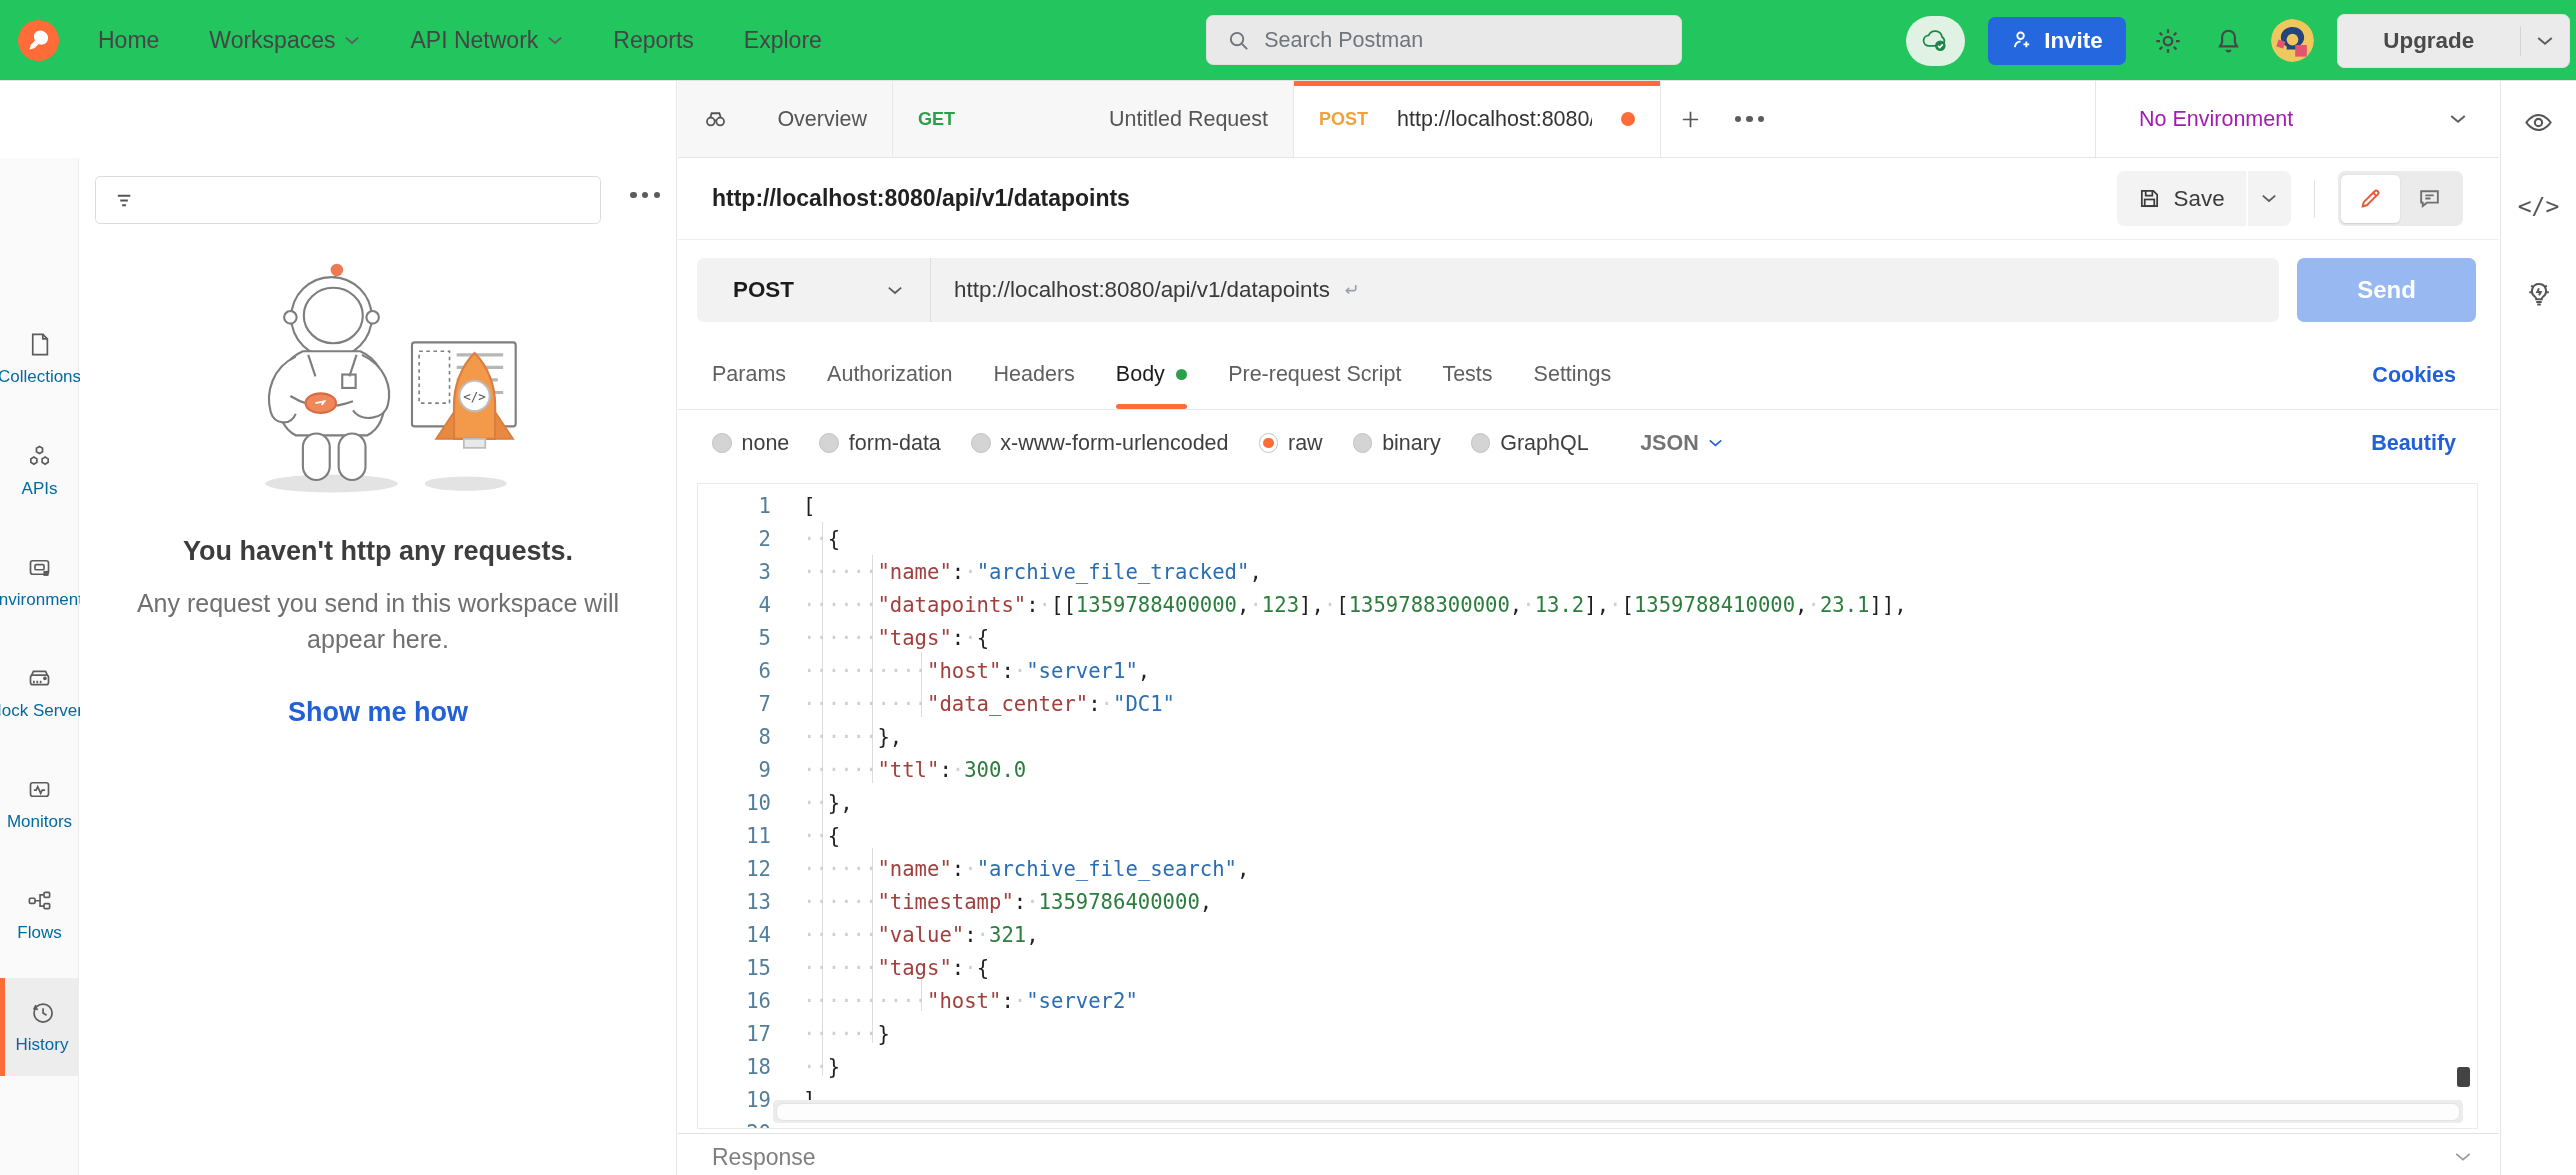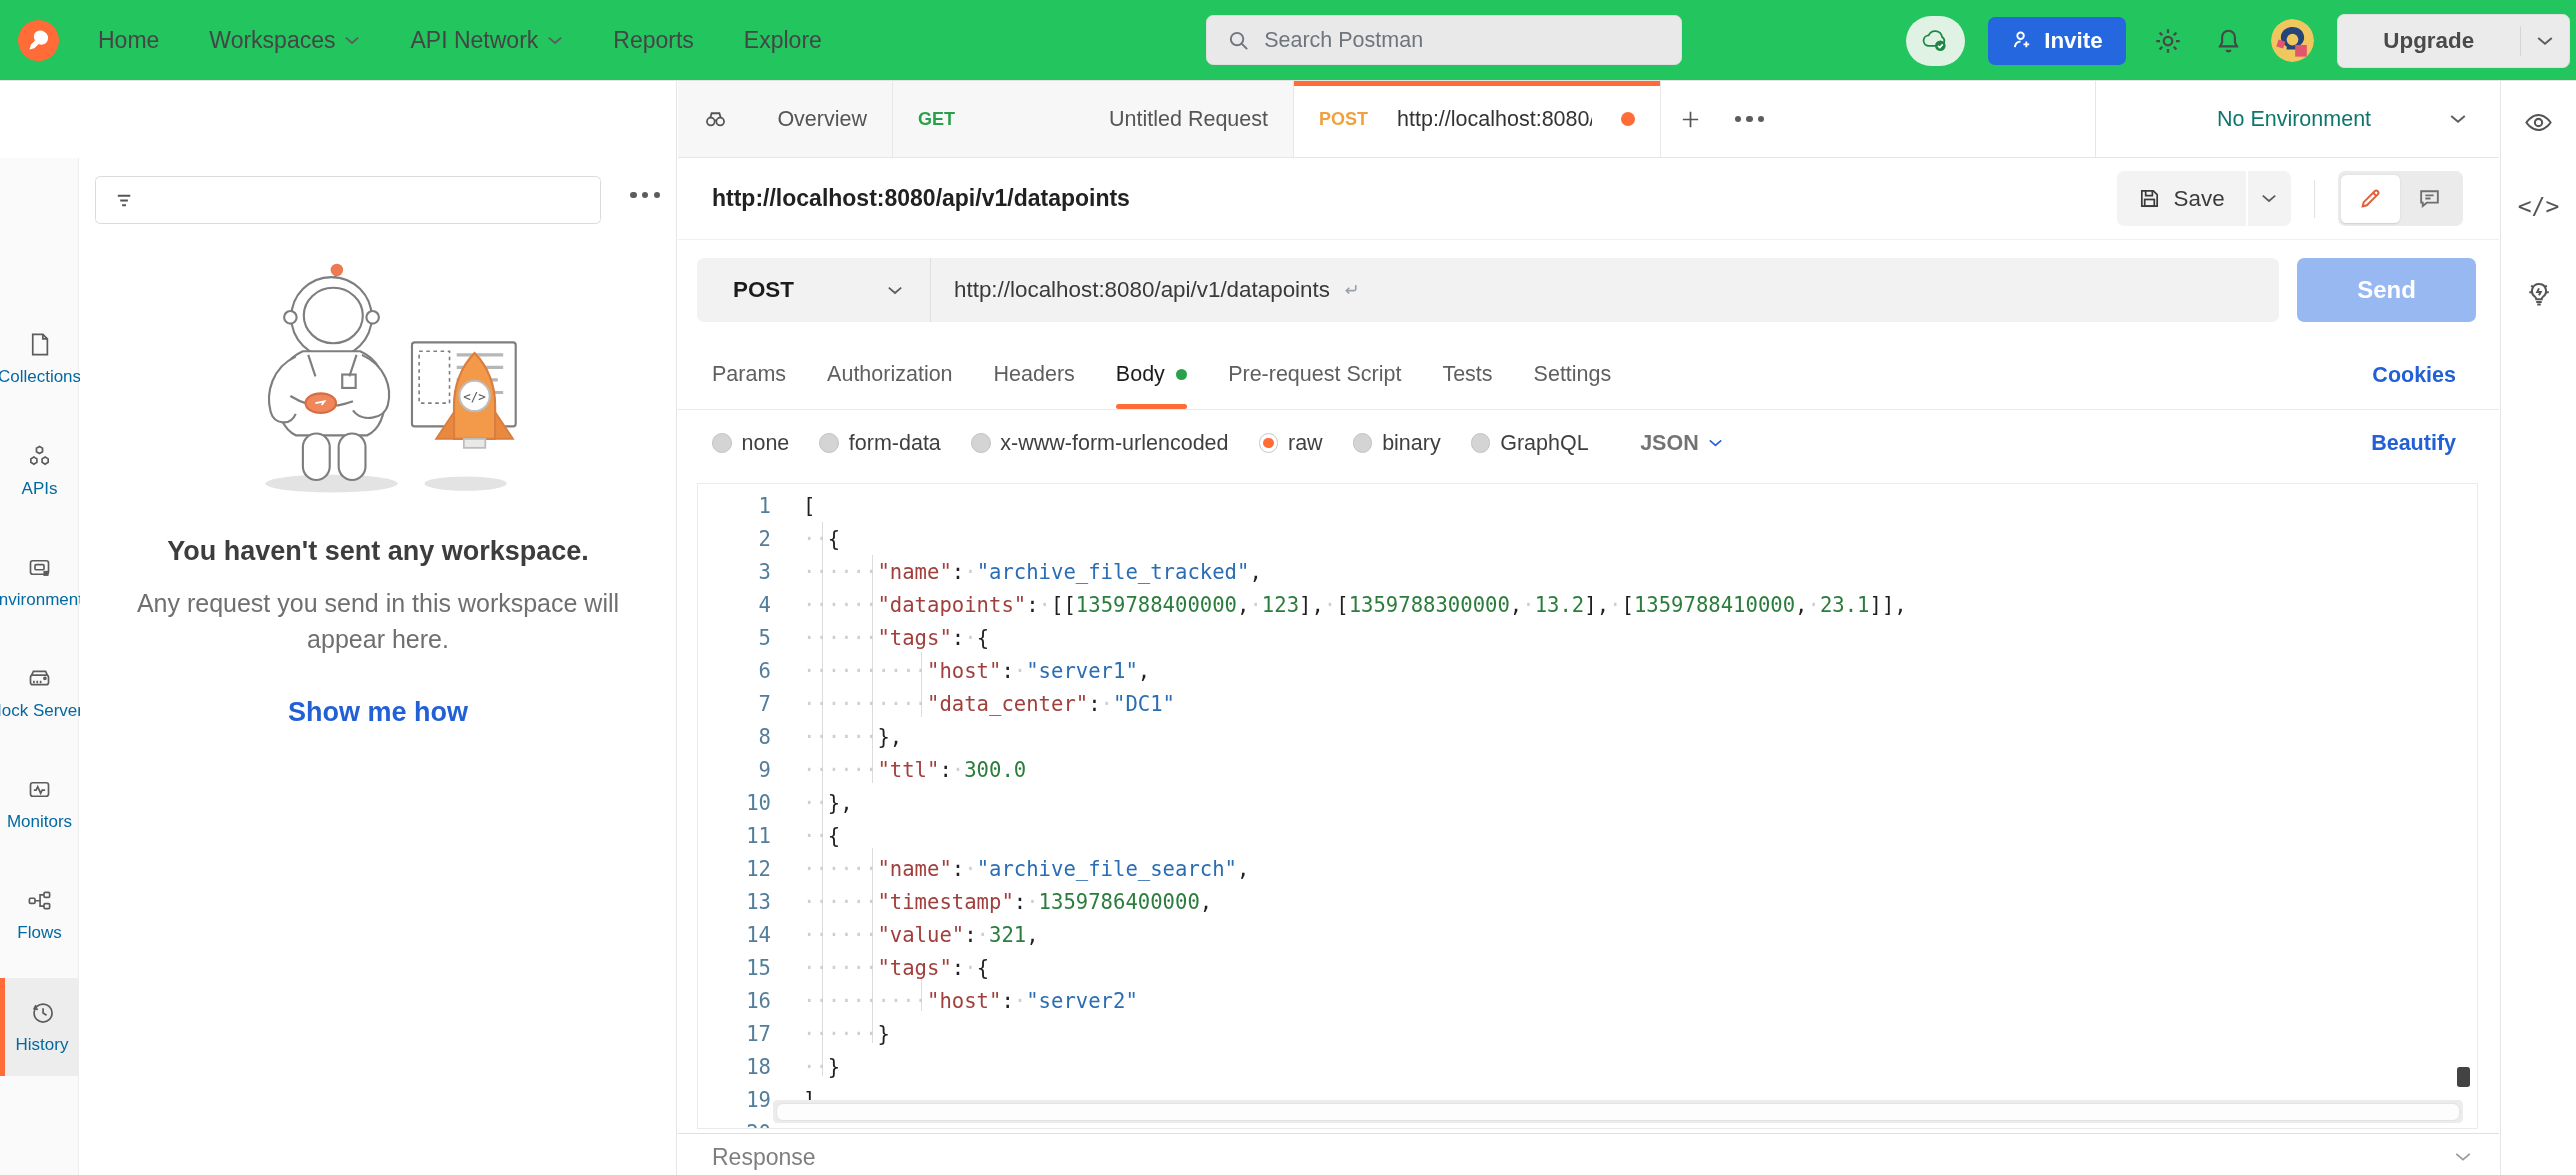--- a/index.html
+++ b/index.html
@@ -66,21 +66,21 @@
   .tab.gettab{width:401px;}
   .tab.posttab{width:367px;background:#fff;}
   .tab.posttab::before{content:"";position:absolute;left:0;top:0;right:0;height:5.4px;background:#FF6C37;}
   .mGET{color:#2BA04A;font-weight:bold;font-size:18px;}
   .mPOST{color:#F1A13C;font-weight:bold;font-size:18px;}
   .taburl{color:#333;max-width:225px;overflow:hidden;white-space:nowrap;}
   .odot{width:14.3px;height:14.3px;border-radius:50%;background:#FF6C37;flex:none;}
   .tabtool{width:59px;display:flex;align-items:center;justify-content:center;cursor:pointer;}
   .envzone{position:absolute;right:0;top:0;bottom:0;width:404px;border-left:0.9px solid #E6E6E6;
            display:flex;align-items:center;padding:0 32px 0 43px;cursor:pointer;}
-  .envzone span{flex:1;font-size:21.5px;color:#0f766e;text-align:center;}
+  .envzone span{flex:1;font-size:21.5px;color:#a21caf;}
 
   .req-header{height:82px;border-bottom:0.9px solid #EFEFEF;display:flex;align-items:center;padding:0 36px 0 34px;}
   .req-title{font-size:23px;font-weight:600;color:#212121;flex:1;}
   .savebtn{height:55px;background:#F3F3F3;border-radius:7.2px 0 0 7.2px;display:flex;align-items:center;gap:12.5px;
            padding:0 21.5px;font-size:22.4px;color:#3B3B3B;cursor:pointer;}
   .savecaret{height:55px;width:43px;background:#F3F3F3;border-radius:0 7.2px 7.2px 0;margin-left:1.8px;
              display:flex;align-items:center;justify-content:center;cursor:pointer;}
   .hdiv{width:0.9px;height:38px;background:#E2E2E2;margin:0 23px;}
   .segment{height:55px;background:#EBEBEB;border-radius:7.2px;display:flex;align-items:center;padding:3.6px;}
   .seg{width:59px;height:48px;display:flex;align-items:center;justify-content:center;border-radius:5.4px;cursor:pointer;}
@@ -343,21 +343,21 @@
             </g>
             <g>
               <path d="M278 104 C262 120 255 142 255 162 L255 200 L301 200 L301 162 C301 142 294 120 278 104 Z" fill="#F2994A" stroke="#D97E3F" stroke-width="2.4"></path>
               <path d="M255 170 L235 200 L255 200 Z" fill="#E8893F" stroke="#D97E3F" stroke-width="2"></path>
               <path d="M301 170 L321 200 L301 200 Z" fill="#E8893F" stroke="#D97E3F" stroke-width="2"></path>
               <circle cx="278" cy="152" r="17" fill="#fff" stroke="#BDBDBD" stroke-width="2.4"></circle>
               <text x="278" y="158" font-size="14" text-anchor="middle" fill="#555" font-family="DejaVu Sans Mono, monospace">&lt;/&gt;</text>
               <rect x="266" y="200" width="24" height="10" fill="#E9E9E9" stroke="#BDBDBD" stroke-width="2"></rect>
             </g>
           </svg>
-          <h3>You haven't sent any workspace.</h3>
+          <h3>You haven't http any requests.</h3>
           <p>Any request you send in this workspace will appear here.</p>
           <a>Show me how</a>
         </div>
       </div>
     </div>
   </aside>
 
   <main class="main">
 
     <div class="tabstrip">

